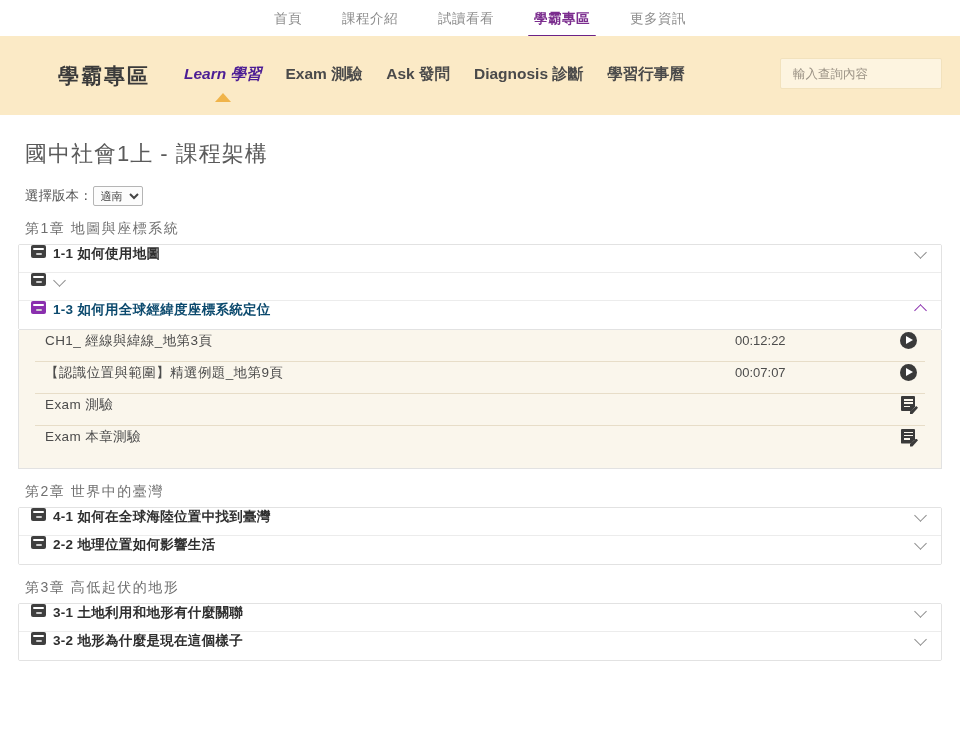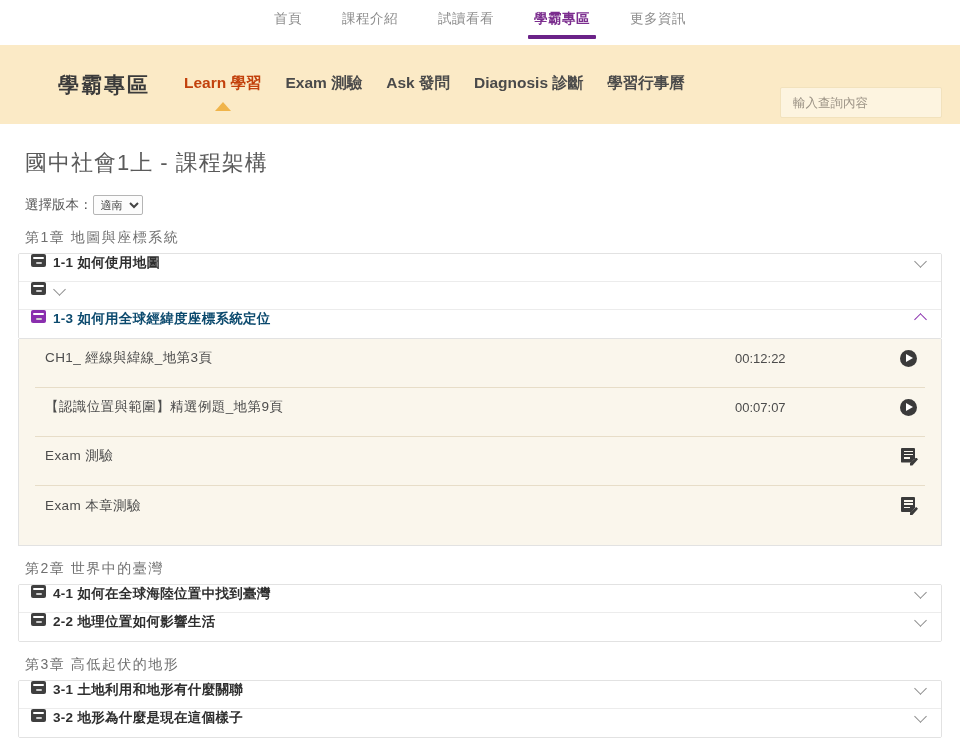--- a/index.html
+++ b/index.html
@@ -7,21 +7,21 @@
     margin: 0; padding: 0;
     width: 960px; height: 738px;
     background: #ffffff;
     font-family: "Liberation Sans", "DejaVu Sans", sans-serif;
     color: #3c3c3c;
     overflow: hidden;
   }
 
   
   .topnav {
-    height: 45px;
+    height: 36px;
     background: #ffffff;
     display: flex;
     align-items: flex-start;
     justify-content: center;
     gap: 40px;
     padding-top: 10px;
     position: relative;
   }
   .topnav-item {
     font-size: 13.5px;
@@ -69,36 +69,36 @@
   }
   .banner-tab {
     font-size: 15.5px;
     color: #4a4a4a;
     font-weight: bold;
     cursor: pointer;
     position: relative;
     white-space: nowrap;
     padding-bottom: 2px;
   }
-  .banner-tab.active { color: #c2410c; }
+  .banner-tab.active { color: #4c1d95; font-style: italic; }
   .banner-tab.active::after {
     content: "";
     position: absolute;
     left: 50%;
     transform: translateX(-50%);
     bottom: -15px;
     width: 0; height: 0;
     border-left: 8px solid transparent;
     border-right: 8px solid transparent;
     border-bottom: 9px solid #f0b44a;
   }
   .search-box {
     position: absolute;
     right: 18px;
-    top: 80px;
+    top: 60px;
     width: 162px;
     height: 31px;
     background: #fdf4e0;
     border: 1px solid #f2e2bd;
     border-radius: 2px;
     display: flex;
     align-items: center;
     padding: 0 10px;
     transform: translateY(-38px);
   }
@@ -222,21 +222,21 @@
   }
 
   
   .panel {
     background: #faf6ec;
     border: 1px solid #e2e2e2;
     border-top: none;
     padding: 0 16px 10px 16px;
   }
   .panel-row {
-    height: 49px;
+    height: 32px;
     display: flex;
     align-items: center;
     border-bottom: 1px solid #e7ddc8;
     padding: 0 8px 10px 10px;
   }
   .panel-row:last-child { border-bottom: none; }
   .panel-title {
     flex: 1;
     font-size: 13.5px;
     color: #4c4c4c;

